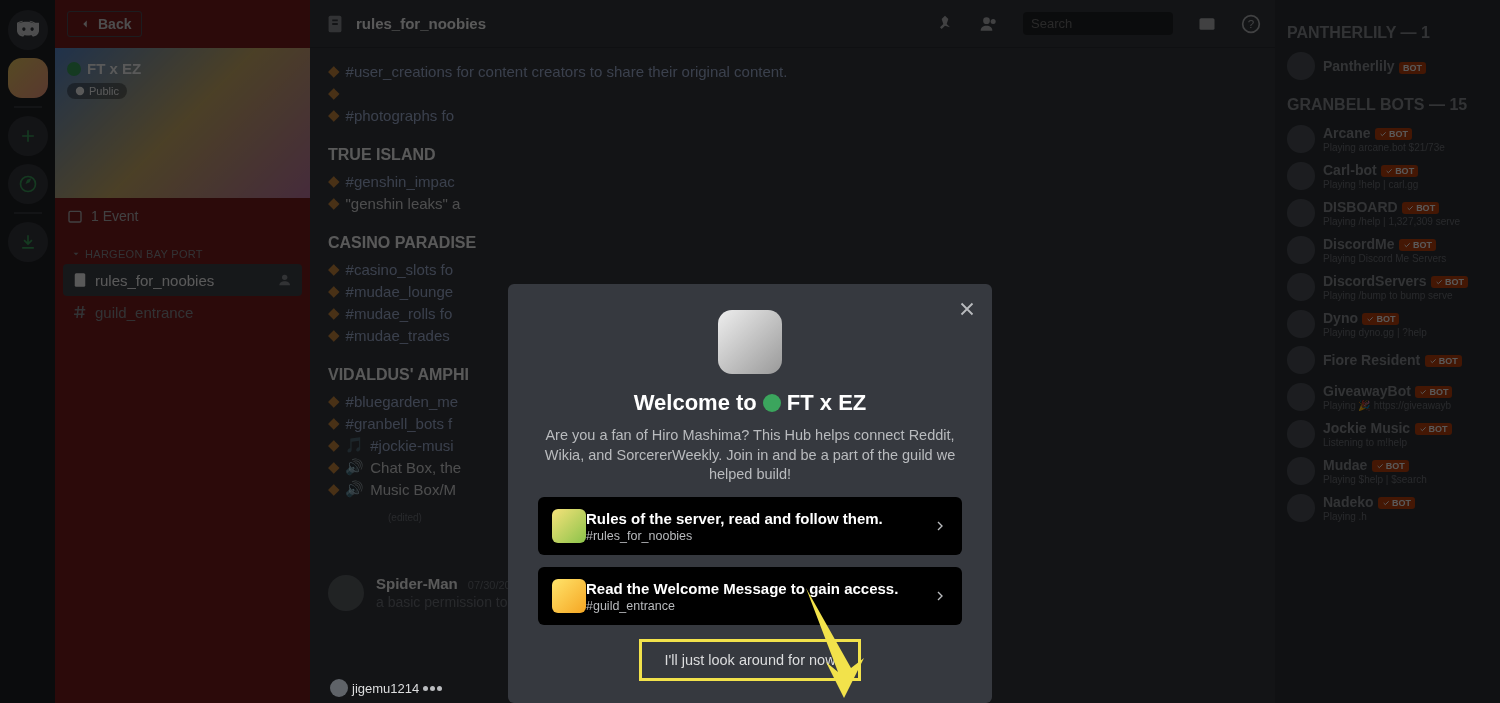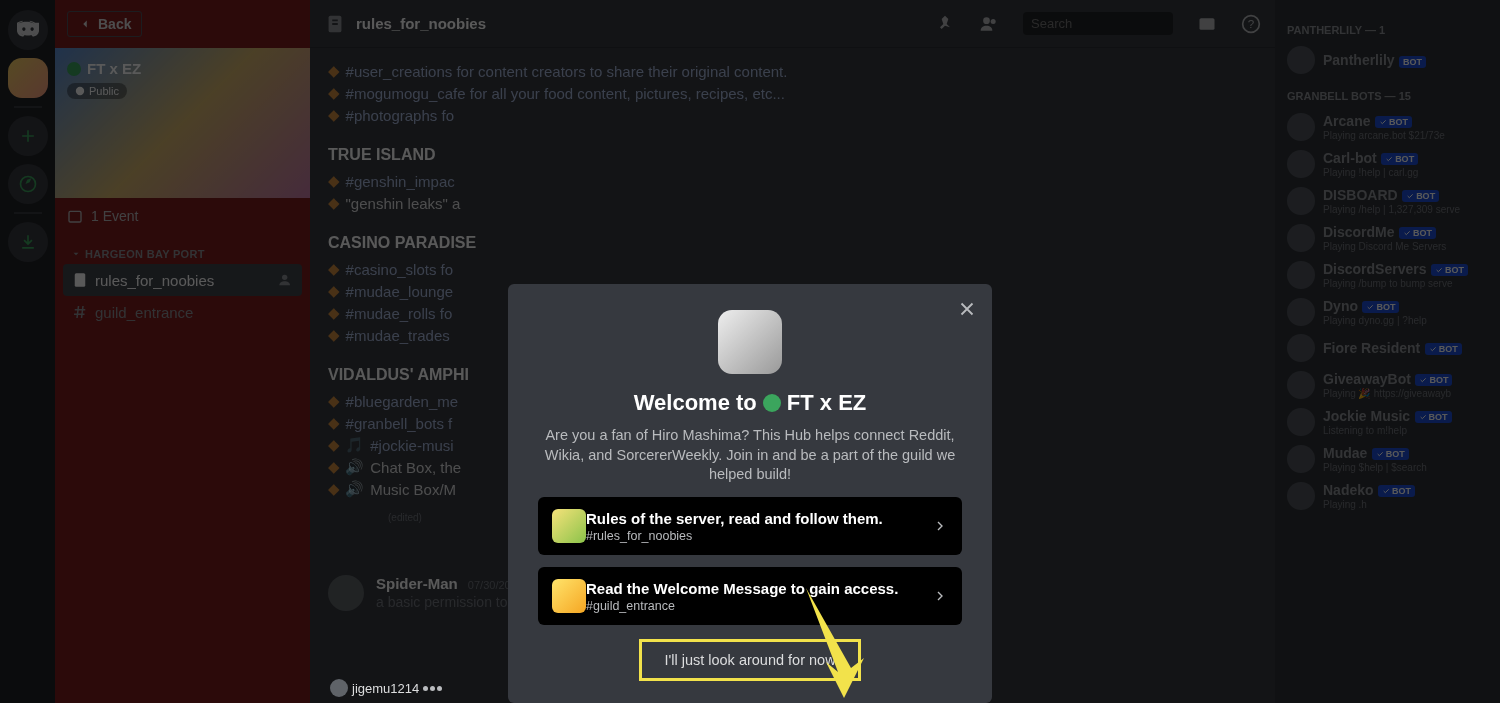--- a/index.html
+++ b/index.html
@@ -15,21 +15,21 @@
 .topbar{height:48px;display:flex;align-items:center;padding:0 12px;gap:10px}
 .back-btn{display:flex;align-items:center;gap:6px;padding:4px 10px;border:1px solid #4f545c;border-radius:3px;color:#dcddde;font-size:14px;font-weight:600}
 .back-btn svg{width:14px;height:14px;fill:#dcddde}
 .banner{height:150px;background:linear-gradient(135deg,#5b8fd6 0%,#d6b66e 50%,#c77ba8 100%);position:relative;padding:12px}
 .server-name{display:flex;align-items:center;gap:6px;color:#fff;font-weight:700;font-size:15px}
 .verify-badge{width:14px;height:14px;background:#3ba55d;border-radius:50%}
 .public-badge{margin-top:6px;display:inline-flex;align-items:center;gap:4px;background:rgba(0,0,0,.35);border-radius:10px;padding:2px 8px;color:#fff;font-size:11px}
 .public-badge svg{width:10px;height:10px;fill:#fff}
 .events{padding:10px 12px;display:flex;align-items:center;gap:8px;color:#b9bbbe;font-size:14px}
 .events svg{width:16px;height:16px;fill:#b9bbbe}
-.cat{padding:14px 8px 4px 16px;font-size:11px;font-weight:700;color:#8e9297;letter-spacing:.3px;display:flex;align-items:center;gap:4px}
+.cat{padding:14px 8px 4px 16px;font-size:11px;font-weight:400;color:#8e9297;letter-spacing:.3px;display:flex;align-items:center;gap:4px}
 .cat svg{width:10px;height:10px;fill:#8e9297}
 .chan{margin:0 8px;padding:7px 8px;border-radius:4px;display:flex;align-items:center;gap:6px;color:#8e9297;font-size:15px}
 .chan.sel{background:#40444b;color:#fff}
 .chan svg{width:18px;height:18px;fill:currentColor}
 .chan .add{margin-left:auto;width:16px;height:16px;fill:#8e9297}
 .main{flex:1;background:#36393f;display:flex;flex-direction:column}
 .header{height:48px;padding:0 14px;display:flex;align-items:center;gap:10px;border-bottom:1px solid rgba(0,0,0,.2)}
 .header .rule-ic{width:22px;height:22px;fill:#8e9297}
 .header .title{color:#fff;font-weight:700;font-size:15px}
 .preview{position:absolute;top:0;left:310px;right:240px;height:40px;display:flex;align-items:center;justify-content:center;color:#b9bbbe;font-size:14px;gap:14px}
@@ -47,25 +47,25 @@
 .date-div{text-align:center;color:#72767d;font-size:12px;margin:18px 0}
 .msg{display:flex;gap:12px;margin-top:20px}
 .avatar{width:36px;height:36px;border-radius:50%;background:#5f6368}
 .msg .u{font-weight:600;color:#fff;font-size:15px}
 .msg .d{color:#72767d;font-size:11px;margin-left:6px}
 .msg .t{color:#72767d;font-size:14px;margin-top:2px}
 .typing{position:absolute;bottom:6px;left:330px;color:#dcddde;font-size:13px;display:flex;align-items:center;gap:4px}
 .dots{display:flex;gap:2px}
 .dots i{width:5px;height:5px;border-radius:50%;background:#b9bbbe}
 .members{width:225px;background:#2f3136;padding:12px 8px;overflow:hidden}
-.mcat{font-size:11px;font-weight:700;color:#8e9297;margin:12px 4px 6px}
+.mcat{font-size:16px;font-weight:700;color:#8e9297;margin:12px 4px 6px}
 .mem{display:flex;align-items:center;gap:8px;padding:4px}
 .mavatar{width:28px;height:28px;border-radius:50%;background:#4f545c}
 .mname{font-size:14px;font-weight:600;color:#8e9297;white-space:nowrap;overflow:hidden;text-overflow:ellipsis}
-.mbot{background:#1d4ed8;color:#fff;font-size:9px;font-weight:700;padding:1px 4px;border-radius:3px;display:inline-flex;align-items:center;gap:2px}
+.mbot{background:#c2410c;color:#fff;font-size:9px;font-weight:700;padding:1px 4px;border-radius:3px;display:inline-flex;align-items:center;gap:2px}
 .mbot svg{width:8px;height:8px;fill:#fff}
 .mstatus{font-size:10px;color:#72767d;white-space:nowrap;overflow:hidden;text-overflow:ellipsis}
 .mcol{display:flex;flex-direction:column;overflow:hidden;flex:1}
 
 .overlay{position:absolute;inset:0;display:flex;align-items:flex-end;justify-content:center;z-index:50}
 .modal{width:484px;background:#36393f;border-radius:6px;position:relative;padding:26px 30px 22px}
 .close{position:absolute;top:14px;right:14px;cursor:pointer}
 .close svg{width:22px;height:22px;fill:#b9bbbe}
 .micon{width:64px;height:64px;border-radius:14px;background:linear-gradient(135deg,#eee 0%,#999 100%);margin:0 auto}
 .mtitle{text-align:center;color:#fff;font-size:22px;font-weight:800;margin-top:16px;display:flex;align-items:center;justify-content:center;gap:6px}
@@ -204,21 +204,20 @@
           </svg>
       </div>
     </div>
     <div class="content">
       <div class="line">
           <span class="bullet">◆</span>
           <span class="chanlink">#user_creations for content creators to share their original content.</span>
         </div>
       <div class="line">
           <span class="bullet">◆</span>
-          <span class="chanlink">#mogumogu_cafe for all your food content, pictures, recipes, etc...</span>
         </div>
       <div class="line">
           <span class="bullet">◆</span>
           <span class="chanlink">#photographs fo</span>
         </div>
       <div class="sec-title">TRUE ISLAND</div>
       <div class="line">
           <span class="bullet">◆</span>
           <span class="chanlink">#genshin_impac</span>
         </div>

